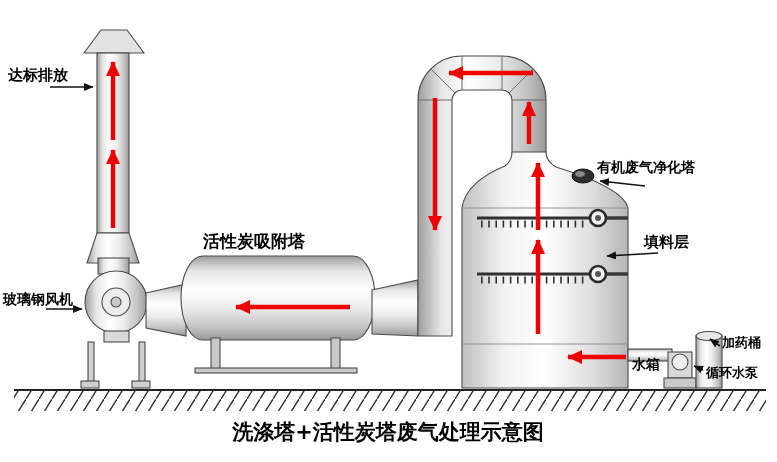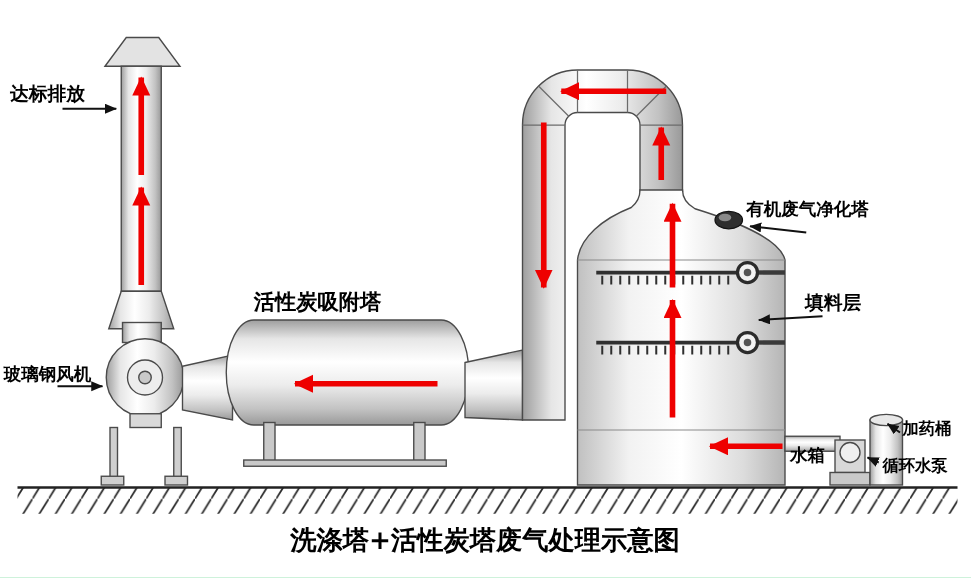--- a/index.html
+++ b/index.html
@@ -1,17 +1,17 @@
 <!DOCTYPE html>
 <html><head>
 <meta charset="utf-8">
 <style>
   html,body{margin:0;padding:0;background:#ffffff;}
   body{width:777px;height:462px;overflow:hidden;}
-  .stage{position:relative;width:777px;height:462px;background:#22c55e;}
+  .stage{position:relative;width:777px;height:462px;background:#c4b5fd;}
   svg{display:block;}
   text{font-family:"DejaVu Sans","Liberation Sans",sans-serif;font-weight:bold;fill:#000000;}
   .st{stroke:#4a4a4a;stroke-width:1.1;}
   .thin{stroke:#8a8a8a;stroke-width:0.9;fill:none;}
   .joint{stroke:#6b6b6b;stroke-width:1;fill:none;}
   .ptr{stroke:#111111;stroke-width:1.6;fill:none;}
   .lbl15{font-size:15px;}
   .lbl14{font-size:14px;}
   .lbl17{font-size:17px;}
   .lbl13{font-size:13px;}

